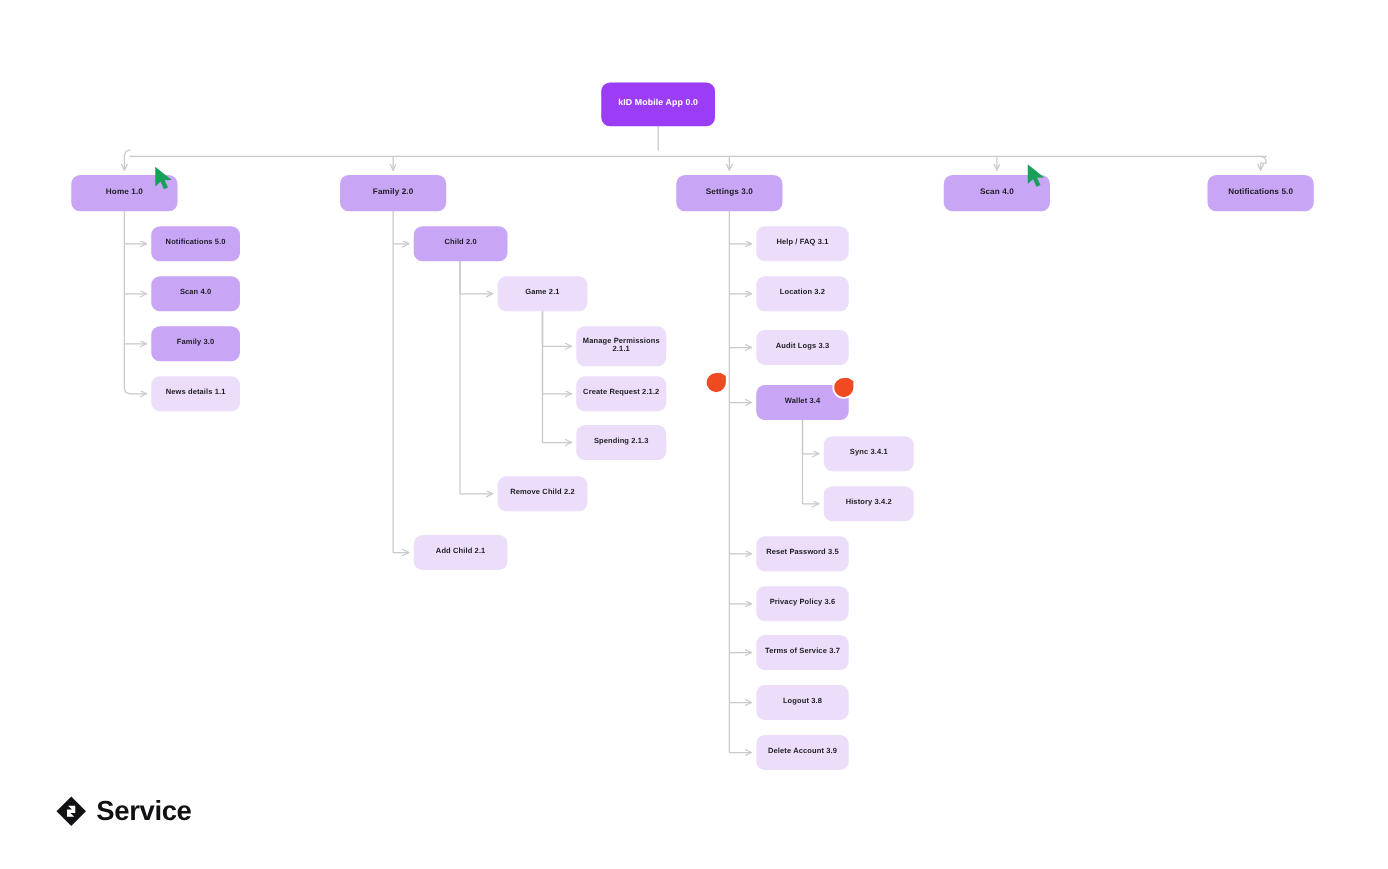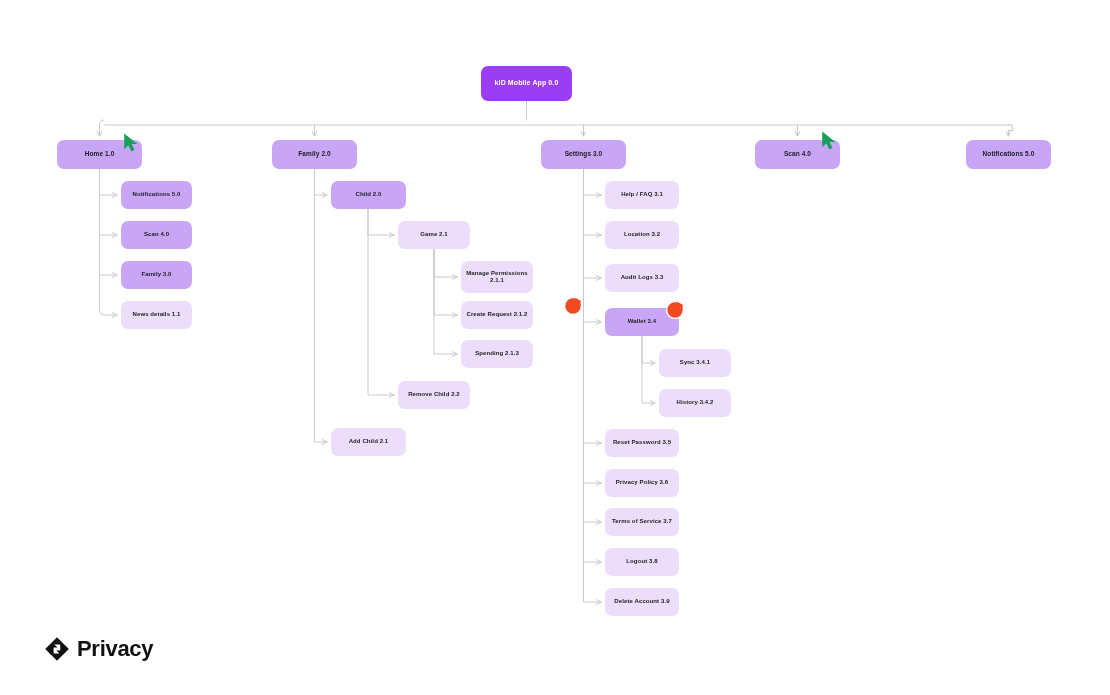--- a/index.html
+++ b/index.html
@@ -151,16 +151,16 @@
       <svg class="marker-pin" viewBox="0 0 20 20" style="left: 665px; top: 300px;">
         <path d="M10 1.6 A8.4 8.4 0 1 0 18.4 10 L18.4 4.4 L13.6 1.6 Z" fill="#f04a23" stroke="#ffffff" stroke-width="1.4"></path>
       </svg>
     </div>
 
   <div class="logo">
     <svg width="26" height="26" viewBox="0 0 26 26">
       <path d="M13 1.2 L24.8 13 L13 24.8 L1.2 13 Z" fill="#111114"></path>
       <path d="M16.2 8.6 L10.4 8.6 L13.6 11.6 L9.6 11.6 L9.6 17.4 L15.4 17.4 L12.3 14.4 L16.2 14.4 Z" fill="#ffffff"></path>
     </svg>
-    <span class="logo-text">Privacy</span>
+    <span class="logo-text">Service</span>
   </div>
 
 </div>
 
 </body></html>

